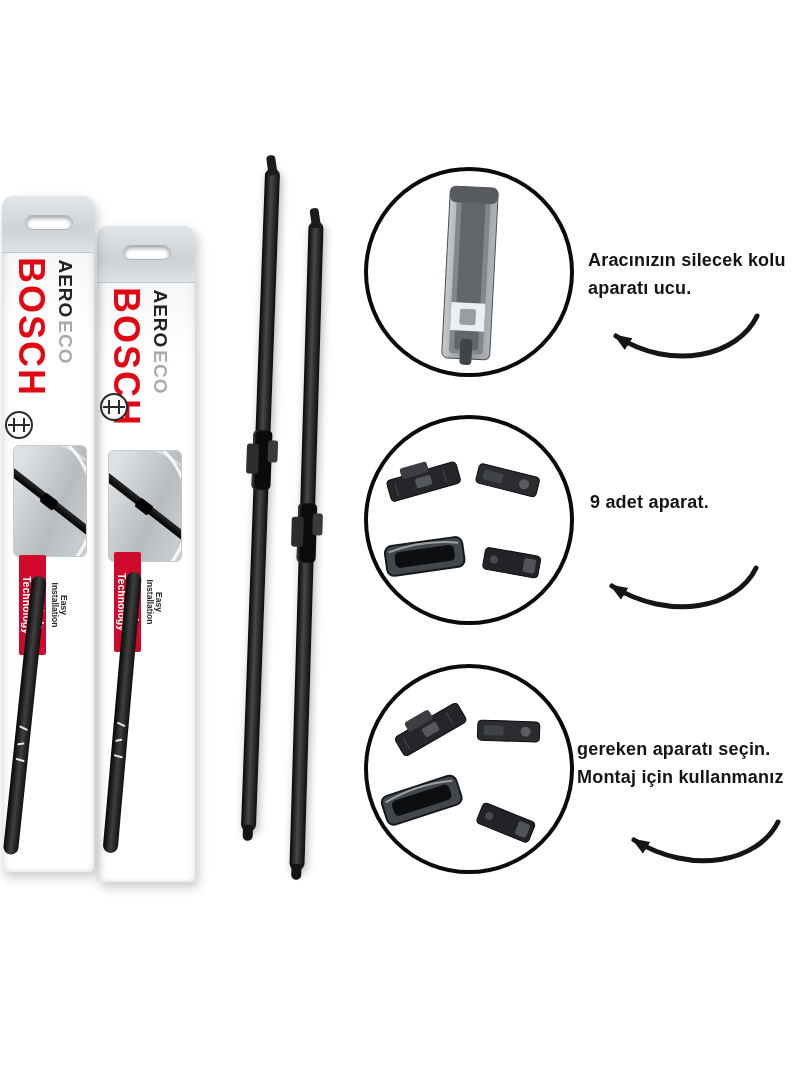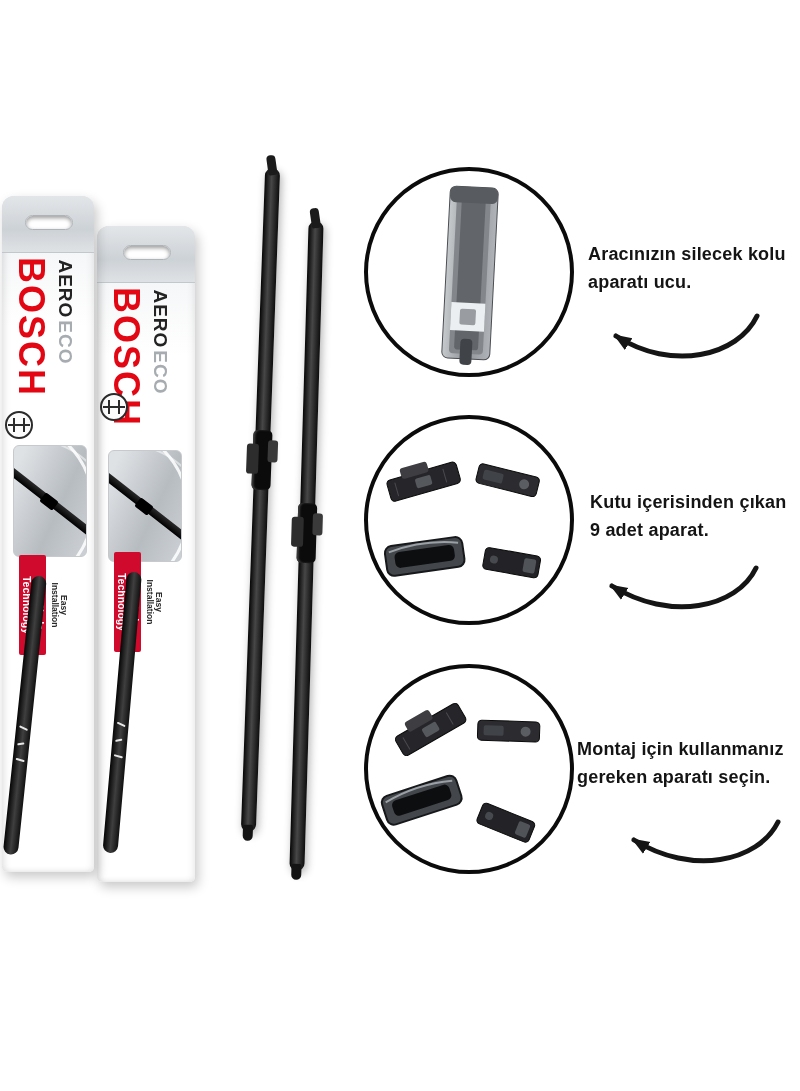--- a/index.html
+++ b/index.html
@@ -90,21 +90,21 @@
     position:absolute; width:210px; height:210px; box-sizing:border-box;
     border:4px solid #0b0b0b; border-radius:50%; background:#ffffff; overflow:hidden; z-index:5;
   }
   .circle svg { position:absolute; left:0; top:0; }
   .circle1 { left:364px; top:167px; }
   .circle2 { left:364px; top:415px; }
   .circle3 { left:364px; top:664px; }
 
   
   .note { position:absolute; font-size:18px; font-weight:bold; color:#141414; line-height:1.55; letter-spacing:.2px; white-space:nowrap; z-index:6; }
-  .note1 { left:588px; top:241px; }
+  .note1 { left:588px; top:247px; }
   .note2 { left:590px; top:489px; }
   .note3 { left:577px; top:736px; }
 
   #arrows { position:absolute; left:0; top:0; width:800px; height:1091px; pointer-events:none; z-index:6; }
   .defs-svg { position:absolute; width:0; height:0; }
 </style>
 </head>
 <body>
 
 <div id="scene">
@@ -258,26 +258,25 @@
       <use href="#ad-c" transform="translate(12,130) rotate(-18)"></use>
       <use href="#ad-d" transform="translate(116,134) rotate(22)"></use>
     </svg>
   </div>
 
   <div class="note note1">
     <div>Aracınızın silecek kolu</div>
     <div>aparatı ucu.</div>
   </div>
   <div class="note note2">
-    <div>Kutu içerisinden çıkan</div>
     <div>9 adet aparat.</div>
   </div>
   <div class="note note3">
+    <div>gereken aparatı seçin.</div>
     <div>Montaj için kullanmanız</div>
-    <div>gereken aparatı seçin.</div>
   </div>
 
   <svg id="arrows">
     <path d="M 757 316 C 738 356, 672 372, 616 336" fill="none" stroke="#151515" stroke-width="5" stroke-linecap="round" marker-end="url(#ah)"></path>
     <path d="M 756 568 C 737 608, 670 622, 612 586" fill="none" stroke="#151515" stroke-width="5" stroke-linecap="round" marker-end="url(#ah)"></path>
     <path d="M 778 822 C 758 862, 692 876, 634 840" fill="none" stroke="#151515" stroke-width="5" stroke-linecap="round" marker-end="url(#ah)"></path>
   </svg>
 
 </div>
 

